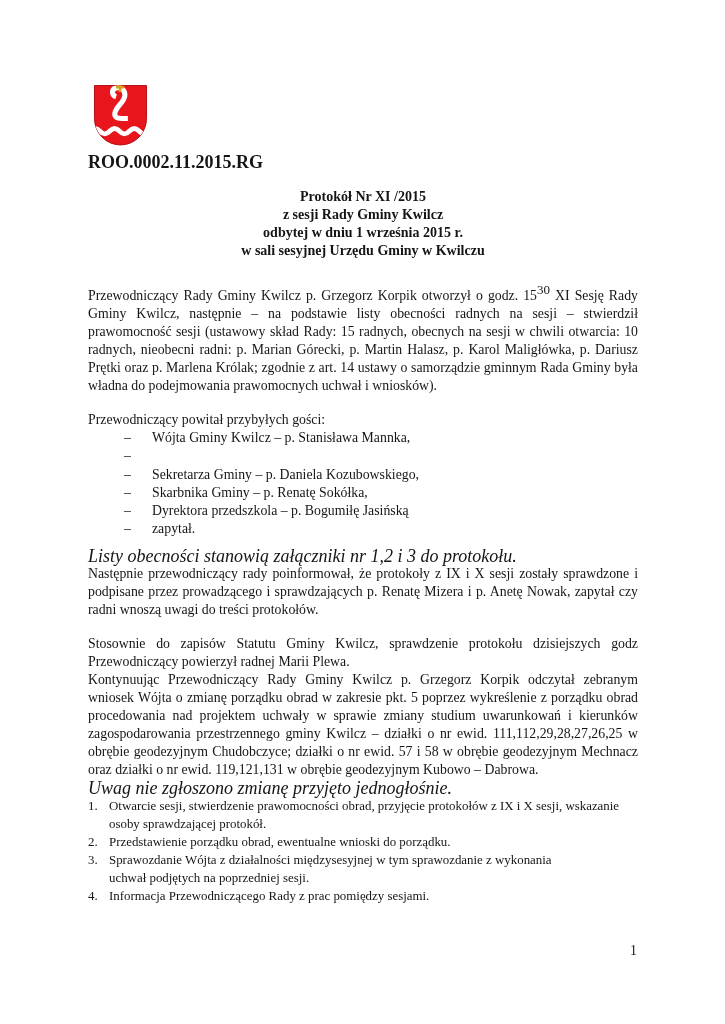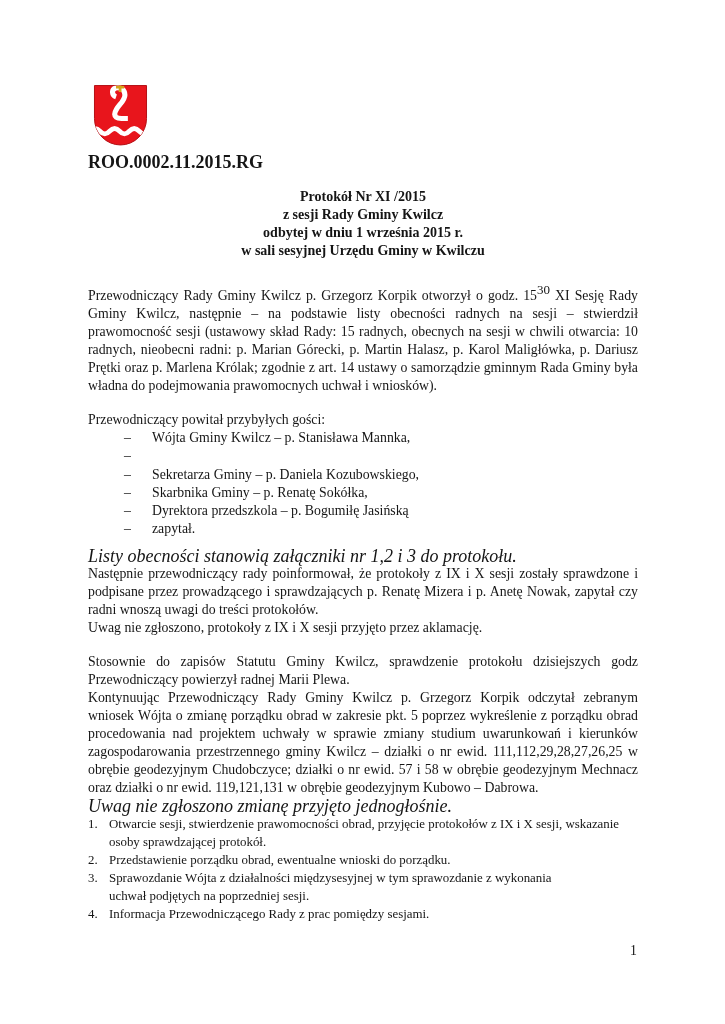--- a/index.html
+++ b/index.html
@@ -103,21 +103,20 @@
         <span>Dyrektora przedszkola – p. Bogumiłę Jasińską</span>
       </li>
     <li>
         <span class="dash">–</span>
         <span>zapytał.</span>
       </li>
   </ul>
 
   <p class="italic-note note-attendance">Listy obecności stanowią załączniki nr 1,2 i 3 do protokołu.</p>
   <p class="body just">Następnie przewodniczący rady poinformował, że protokoły z IX i X sesji zostały sprawdzone i podpisane przez prowadzącego i sprawdzających p. Renatę Mizera i p. Anetę Nowak, zapytał czy radni wnoszą uwagi do treści protokołów.</p>
-  <p class="body">Uwag nie zgłoszono, protokoły z IX i X sesji przyjęto przez aklamację.</p>
 
   <div class="spacer16"></div>
 
   <p class="body just">Stosownie do zapisów Statutu Gminy Kwilcz, sprawdzenie protokołu dzisiejszych godz Przewodniczący powierzył radnej Marii Plewa.</p>
   <p class="body just">Kontynuując Przewodniczący Rady Gminy Kwilcz p. Grzegorz Korpik odczytał zebranym wniosek Wójta o zmianę porządku obrad w zakresie pkt. 5 poprzez wykreślenie z porządku obrad procedowania nad projektem uchwały w sprawie zmiany studium uwarunkowań i kierunków zagospodarowania przestrzennego gminy Kwilcz – działki o nr ewid. 111,112,29,28,27,26,25 w obrębie geodezyjnym Chudobczyce; działki o nr ewid. 57 i 58 w obrębie geodezyjnym Mechnacz oraz działki o nr ewid. 119,121,131 w obrębie geodezyjnym Kubowo – Dabrowa.</p>
   <p class="italic-note">Uwag nie zgłoszono zmianę przyjęto jednogłośnie.</p>
 
 
   <div class="agenda-list">
     <div class="agenda-item">

